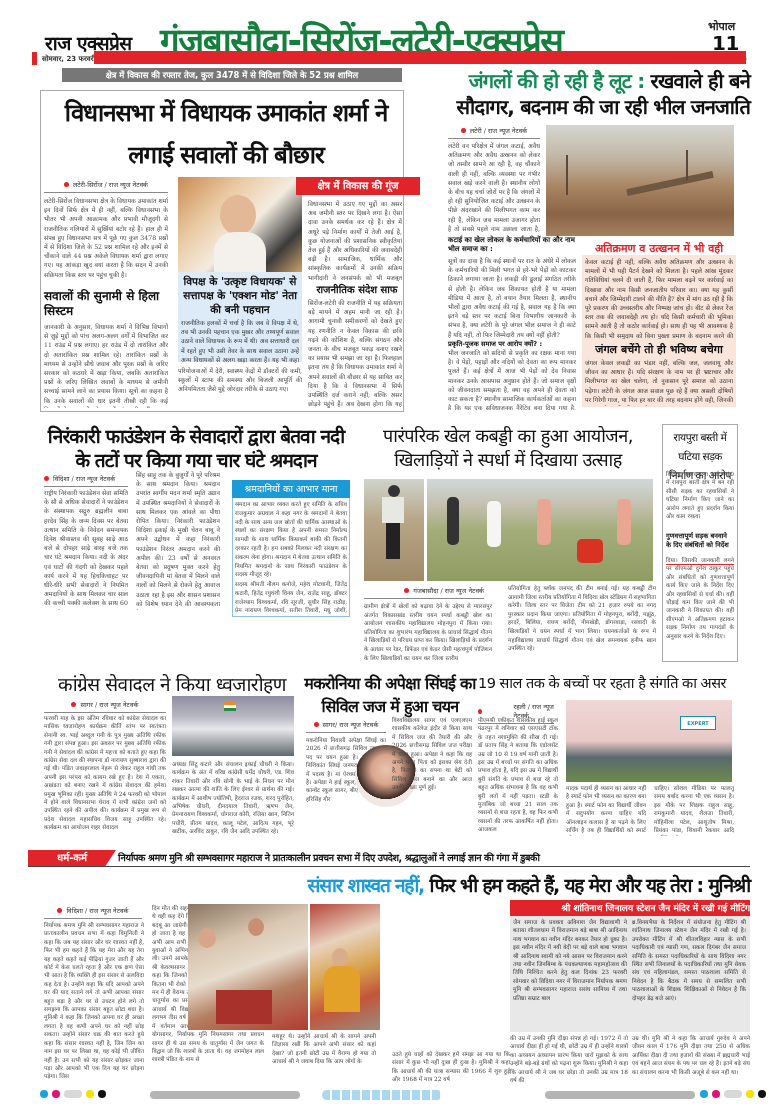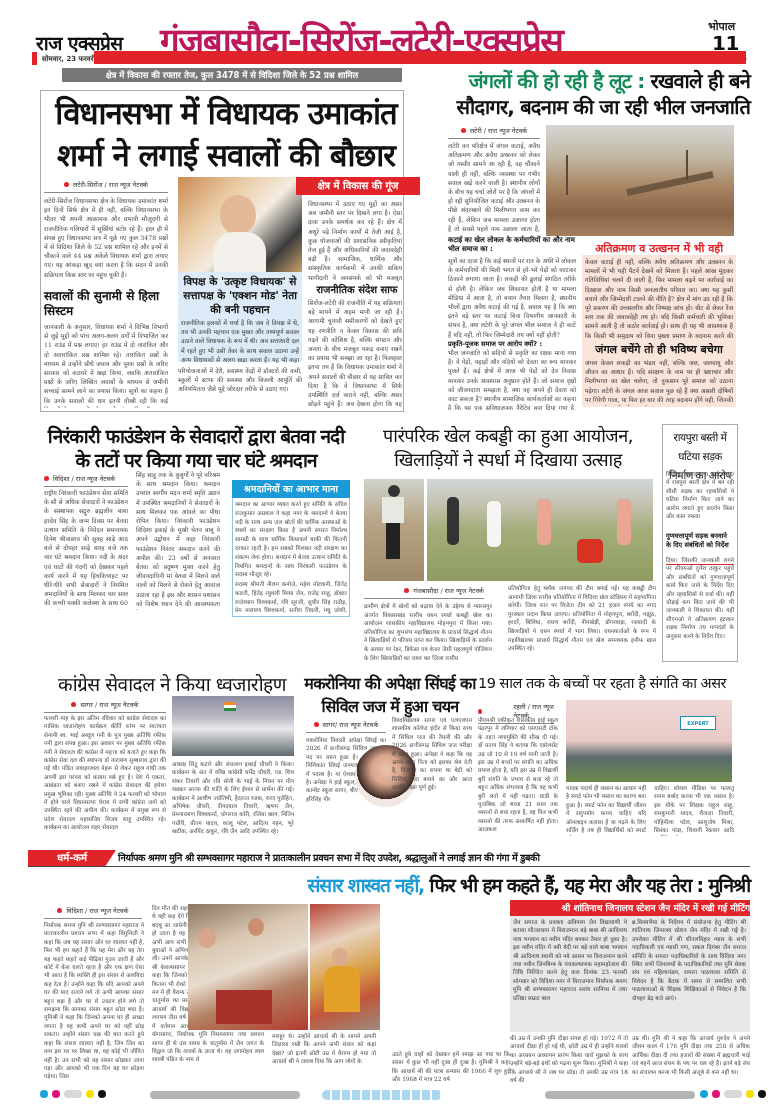--- a/index.html
+++ b/index.html
@@ -12,34 +12,34 @@
   .byline { font-size: 6.5px; color: #333; border-bottom: 1px solid #888; padding-bottom: 3px; display: flex; align-items: center; gap: 4px; }
   .dot { width: 5px; height: 5px; border-radius: 50%; background: #e0242a; display: inline-block; }
   .box { border: 1px solid #999; }
   .photo { overflow: hidden; }
   .subhead { font-weight: bold; color: #111; font-family: "DejaVu Sans", sans-serif; }
 </style>
 </head>
 <body>
 
 <div>
-  <div class="abs hl" style="left:36px;top:30px;font-size:19px;color:#111;">राज एक्सप्रेस</div>
-  <div class="abs hl" style="left:160px;top:16px;font-size:35px;letter-spacing:-1.5px;color:#be185d;">गंजबासौदा-सिरोंज-लटेरी-एक्सप्रेस</div>
+  <div class="abs hl" style="left:45px;top:30px;font-size:19px;color:#111;">राज एक्सप्रेस</div>
+  <div class="abs hl" style="left:160px;top:16px;font-size:35px;letter-spacing:-1.5px;color:#15803d;">गंजबासौदा-सिरोंज-लटेरी-एक्सप्रेस</div>
   <div class="abs" style="left:708px;top:18px;font-size:11px;font-weight:bold;">भोपाल</div>
   <div class="abs hl" style="left:712px;top:31px;font-size:20px;">11</div>
   <div class="abs" style="left:32px;top:52px;width:5px;height:13px;background:#e0242a;"></div>
   <div class="abs" style="left:42px;top:54px;font-size:7px;font-weight:bold;color:#333;">सोमवार, 23 फरवरी, 2026</div>
   <div class="abs" style="left:94px;top:51px;width:652px;height:13px;background:#e0242a;"></div>
   <div class="abs" style="left:668px;top:53px;font-size:7px;color:#e0242a;font-family:'DejaVu Serif',serif;font-weight:bold;">www.rajexpress.com</div>
 </div>
 
 <div>
   <div class="abs" style="left:62px;top:68px;width:340px;height:14px;background:#777;color:#fff;font-size:8.4px;line-height:14px;text-align:center;font-weight:bold;">क्षेत्र में विकास की रफ्तार तेज, कुल 3478 में से विदिशा जिले के 52 प्रश्न शामिल</div>
   <div class="abs box" style="left:40px;top:90px;width:364px;height:322px;border-color:#aaa;"></div>
-  <div class="abs hl" style="left:50px;top:92px;width:352px;font-size:31px;line-height:42px;text-align:center;letter-spacing:-1px;">विधानसभा में विधायक उमाकांत शर्मा ने लगाई सवालों की बौछार</div>
+  <div class="abs hl" style="left:50px;top:92px;width:352px;font-size:24px;line-height:42px;text-align:center;letter-spacing:-1px;">विधानसभा में विधायक उमाकांत शर्मा ने लगाई सवालों की बौछार</div>
   <div class="abs byline" style="left:44px;top:180px;width:124px;justify-content:center;">
     <span class="dot"></span>
     <span>लटेरी-सिरोंज / राज न्यूज नेटवर्क</span>
   </div>
   <div class="abs txt" style="left:44px;top:196px;width:124px;height:92px;">लटेरी-सिरोंज विधानसभा क्षेत्र के विधायक उमाकांत शर्मा इन दिनों सिर्फ क्षेत्र में ही नहीं, बल्कि विधानसभा के भीतर भी अपनी आक्रामक और प्रभावी मौजूदगी से राजनीतिक गलियारों में सुर्खियां बटोर रहे हैं। हाल ही में संपन्न हुए विधानसभा सत्र में पूछे गए कुल 3478 प्रश्नों में से विदिशा जिले के 52 प्रश्न शामिल रहे और इनमें से चौंकाने वाले 44 प्रश्न अकेले विधायक शर्मा द्वारा लगाए गए। यह आंकड़ा खुद बयां करता है कि सदन में उनकी सक्रियता किस स्तर पर पहुंच चुकी है।</div>
   <div class="abs subhead" style="left:44px;top:289px;width:124px;font-size:12px;line-height:15px;">सवालों की सुनामी से हिला सिस्टम</div>
   <div class="abs txt" style="left:44px;top:322px;width:124px;height:86px;">जानकारी के अनुसार, विधायक शर्मा ने विभिन्न विभागों से जुड़े मुद्दों को पांच अलग-अलग वर्गों में विभाजित कर 11 राउंड में प्रश्न लगाए। हर राउंड में दो तारांकित और दो अतारांकित प्रश्न शामिल रहे। तारांकित प्रश्नों के माध्यम से उन्होंने सीधे जवाब और पूरक प्रश्नों के जरिए सरकार को कठघरे में खड़ा किया, जबकि अतारांकित प्रश्नों के जरिए लिखित जवाबों के माध्यम से जमीनी सच्चाई सामने लाने का प्रयास किया। सूत्रों का कहना है कि उनके सवालों की धार इतनी तीखी रही कि कई विभागों के अफसरों को फाइलें खंगालनी पड़ीं। सड़क निर्माण की धीमी गति, सिंचाई</div>
 
   <div class="abs photo" style="left:178px;top:177px;width:124px;height:95px;background:linear-gradient(135deg,#c98b52 0%,#e9c9a2 30%,#f4ece0 55%,#3b3b3b 80%,#caa16a 100%);">
     <div style="position:absolute;left:42px;top:18px;width:36px;height:40px;border-radius:50%;background:#e3b896;"></div>
@@ -85,21 +85,21 @@
 
 <div>
   <div class="abs hl" style="left:46px;top:424px;width:300px;font-size:19px;line-height:24px;text-align:center;letter-spacing:-0.9px;">निरंकारी फाउंडेशन के सेवादारों द्वारा बेतवा नदी के तटों पर किया गया चार घंटे श्रमदान</div>
   <div class="abs byline" style="left:44px;top:474px;width:84px;">
     <span class="dot"></span>
     <span>विदिशा / राज न्यूज नेटवर्क</span>
   </div>
   <div class="abs txt" style="left:44px;top:488px;width:84px;height:122px;">राष्ट्रीय निरंकारी फाउंडेशन सेवा समिति के सौ से अधिक सेवादारों ने फाउंडेशन के संस्थापक सद्गुरु ब्रह्मलीन बाबा हरदेव सिंह के जन्म दिवस पर बेतवा उत्थान समिति के निवेदन समन्वयक दिनेश श्रीवास्तव की सुबह साढ़े आठ बजे से दोपहर साढ़े बारह बजे तक चार घंटे श्रमदान किया। नदी के अंदर एवं घाटों की गंदगी को देखकर पहले कार्य करने में यह हिचकिचाहट पर धीरे-धीरे सभी सेवादारों ने नियमित अमदानियों के साथ मिलकर चार साल की कच्ची पक्की कलेक्श के साथ 60 साल तीरथ</div>
   <div class="abs txt" style="left:136px;top:470px;width:84px;height:140px;">सिंह साहू तक के बुजुर्गों ने पूरे परिश्रम के साथ श्रमदान किया। श्रमदान उपरांत स्वर्गीय मदन शर्मा स्मृति उद्यान में उपस्थित श्रमदानियों ने सेवादारों के साथ मिलकर एक आंवले का पौधा रोपित किया। निरंकारी फाउंडेशन विदिशा इकाई के मुखी चेतन बाबू ने अपने उद्बोधन में कहा निरंकारी फाउंडेशन निरंतर अमदान करने की अपील की। 23 वर्षों से अनवरत बेतवा को प्रदूषण मुक्त करने हेतु जीवनदायिनी मां बेतवा में मिलने वाले नालों को मिलने से रोकने हेतु आवाज उठाता रहा है इस और शासन प्रशासन को विशेष ध्यान देने की आवश्यकता है।</div>
   <div class="abs" style="left:232px;top:480px;width:118px;height:137px;border:1px solid #8cc3e3;background:#fff;"></div>
-  <div class="abs" style="left:232px;top:480px;width:118px;height:18px;background:#1a9ad6;color:#fff;font-size:9.5px;font-weight:bold;line-height:18px;text-align:center;">श्रमदानियों का आभार माना</div>
+  <div class="abs" style="left:232px;top:480px;width:118px;height:18px;background:#1a9ad6;color:#fff;font-size:9.5px;font-weight:normal;line-height:18px;text-align:center;">श्रमदानियों का आभार माना</div>
   <div class="abs txt" style="left:235px;top:500px;width:112px;height:80px;font-size:5.8px;line-height:8.8px;">श्रमदान का आभार व्यक्त करते हुए समिति के सचिव राजकुमार अग्रवाल ने कहा नगर के श्रमदानों ने बेतवा नदी के साथ अन्य जल स्रोतों की धार्मिक आस्थाओं के स्थलों का संरक्षण किया है अपनी समस्त निर्माल्य सामग्री के साथ धार्मिक कियाकर्म बाकी की कितनी दरकार रहती है। हम सबको मिलकर नदी संरक्षण का संकल्प लेना होगा। श्रमदान में बेतवा उत्थान समिति के नियमित श्रमदानों के साथ निरंकारी फाउंडेशन के सदस्य मौजूद रहे।</div>
   <div class="abs txt" style="left:235px;top:580px;width:112px;height:35px;font-size:5.8px;line-height:8.8px;">सदस्य श्रीमती नौलम कनोजे, महेश मोटवानी, जितेंद्र कटारी, हितेंद्र रघुवंशी विनय जैन, राजेंद्र साहू, डॉक्टर राजेश्याम विश्वकर्मा, रवि सूरजी, सुधीर सिंह राठौड़, प्रेम नारायण विश्वकर्मा, सतीश तिवारी, मधु जोशी, मीना नेमा, डॉक्टर महिमा राठी और राज सूरजी आदि विशेष रूप से उपस्थित रहे।</div>
 </div>
 
 <div>
   <div class="abs hl-thin" style="left:360px;top:424px;width:296px;font-size:18px;line-height:24px;text-align:center;">पारंपरिक खेल कबड्डी का हुआ आयोजन, खिलाड़ियों ने स्पर्धा में दिखाया उत्साह</div>
   <div class="abs photo" style="left:364px;top:479px;width:60px;height:102px;background:linear-gradient(180deg,#cfd4cc 0%,#b8a688 40%,#9f8a68 100%);">
     <div style="position:absolute;left:24px;top:6px;width:12px;height:12px;border-radius:50%;background:#333;"></div>
     <div style="position:absolute;left:18px;top:18px;width:22px;height:26px;background:#e8e8e2;"></div>
     <div style="position:absolute;left:22px;top:44px;width:14px;height:36px;background:#222;"></div>

